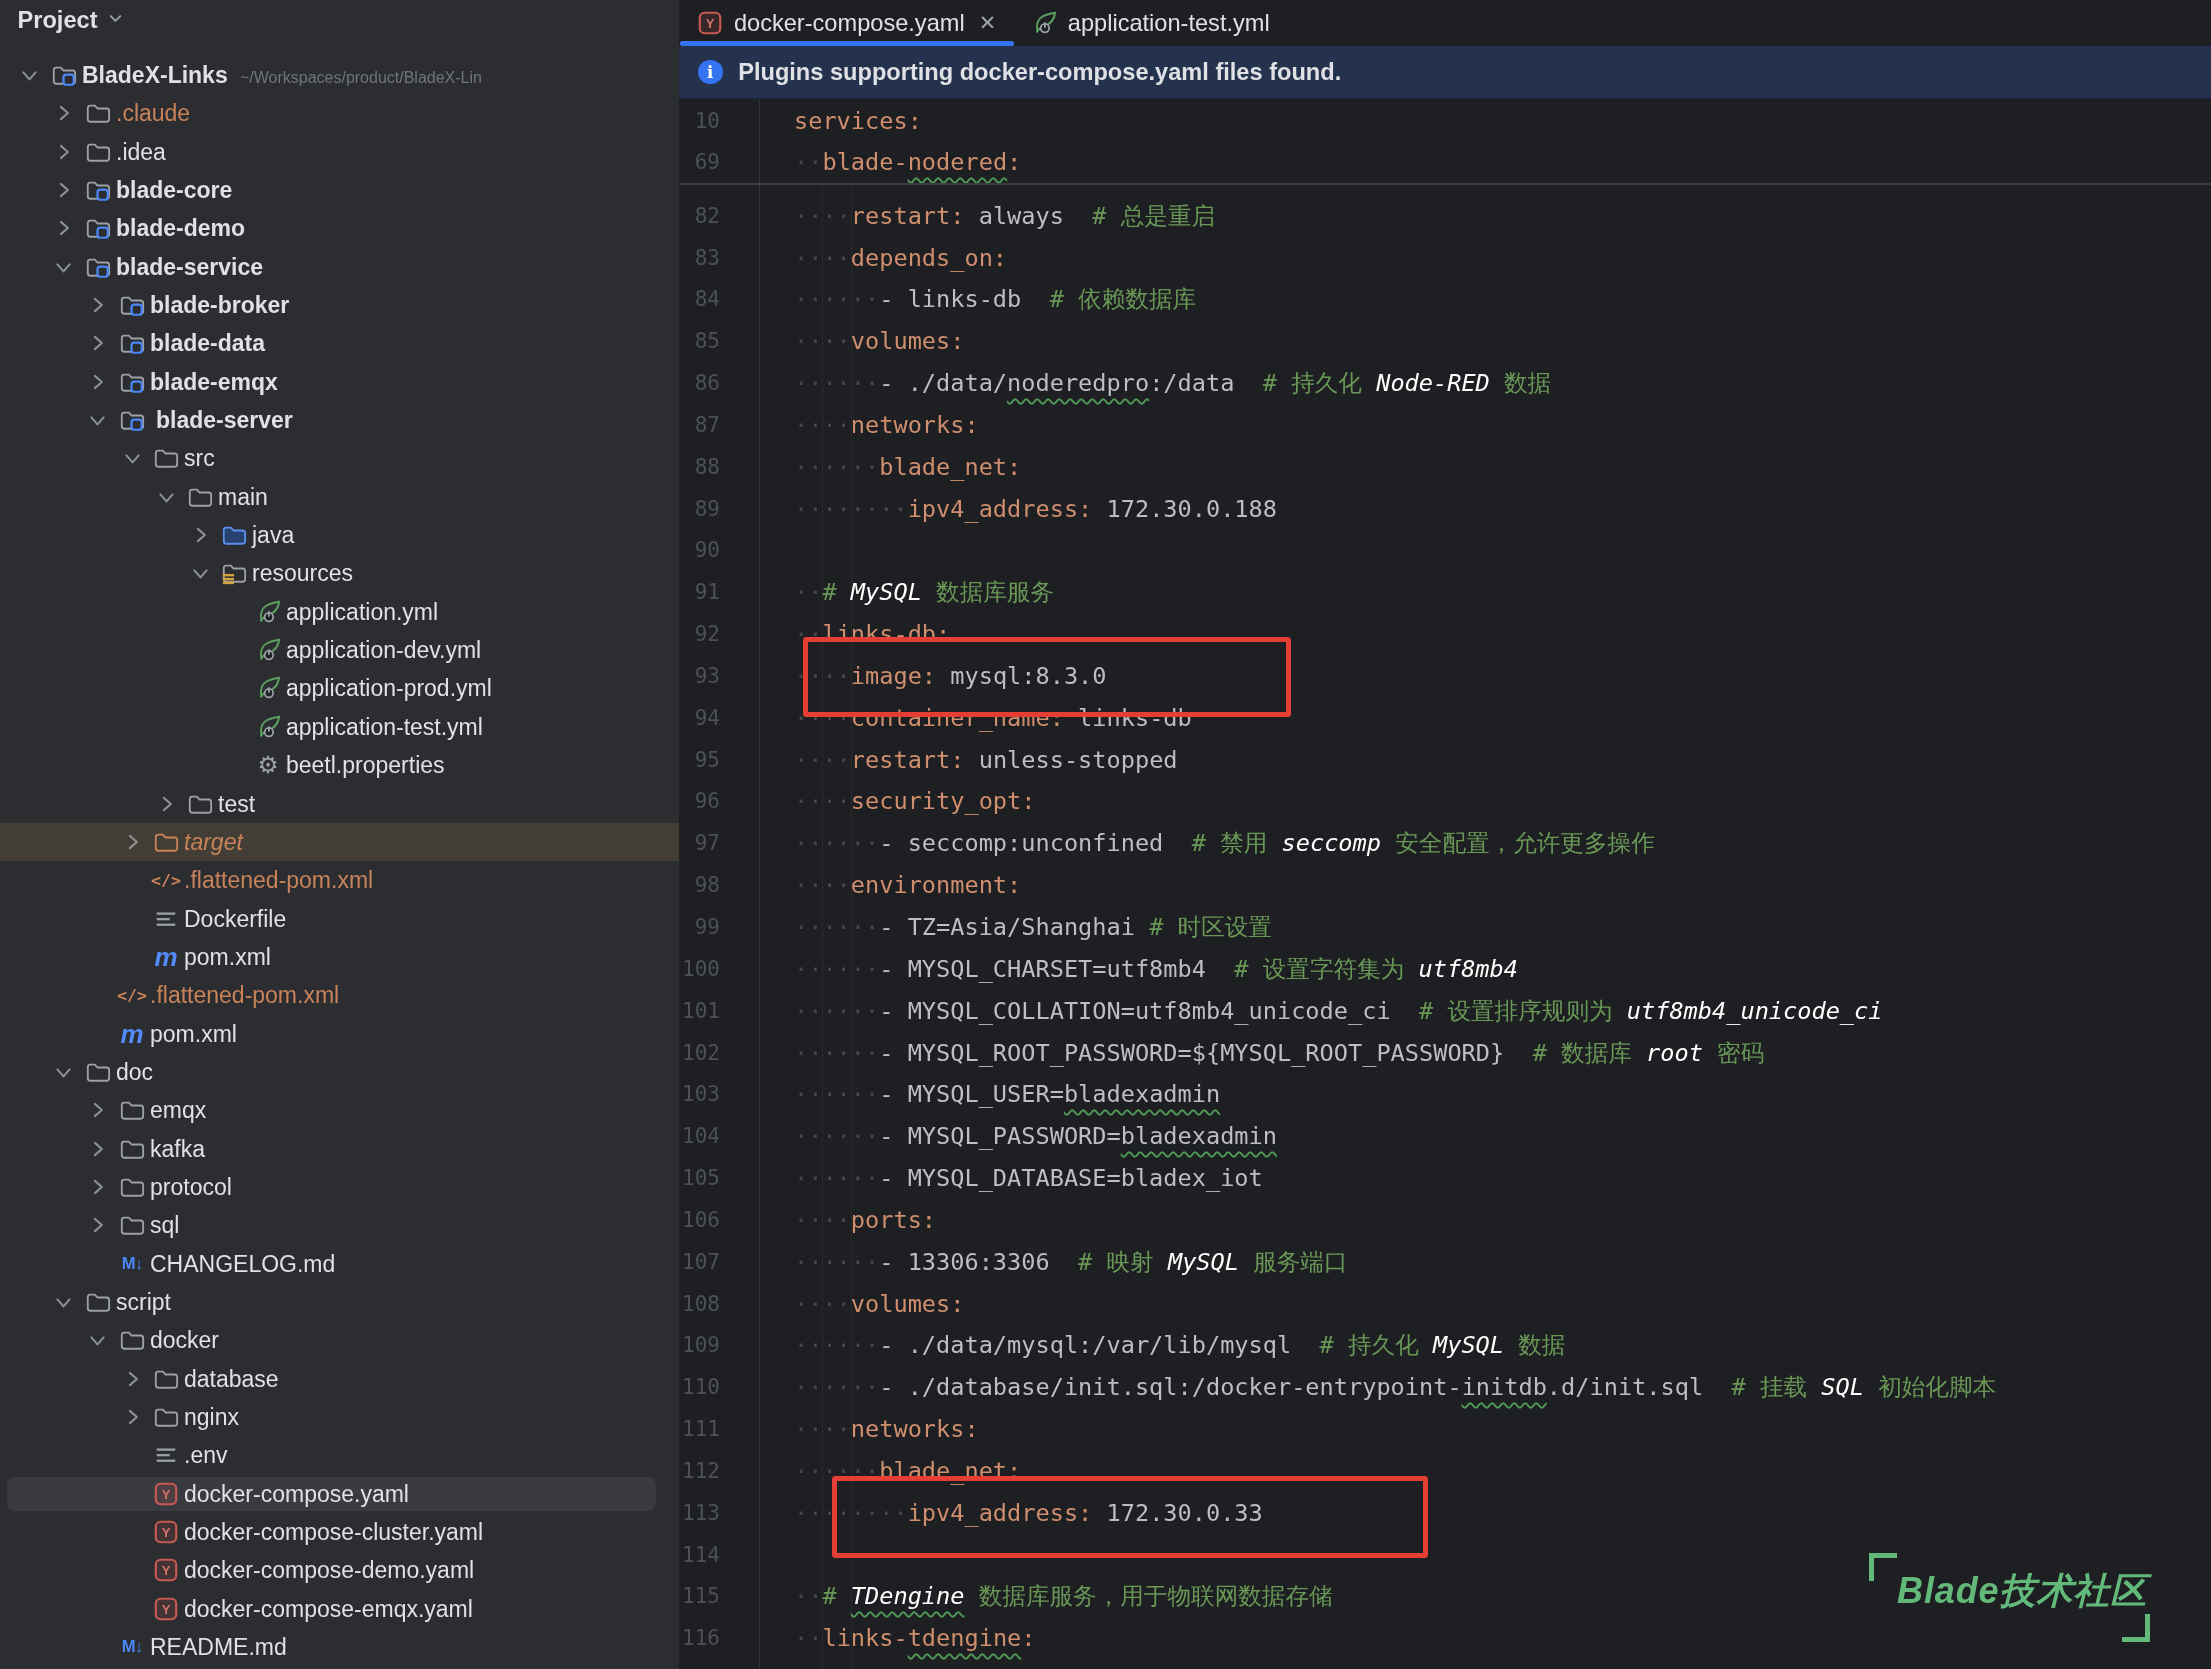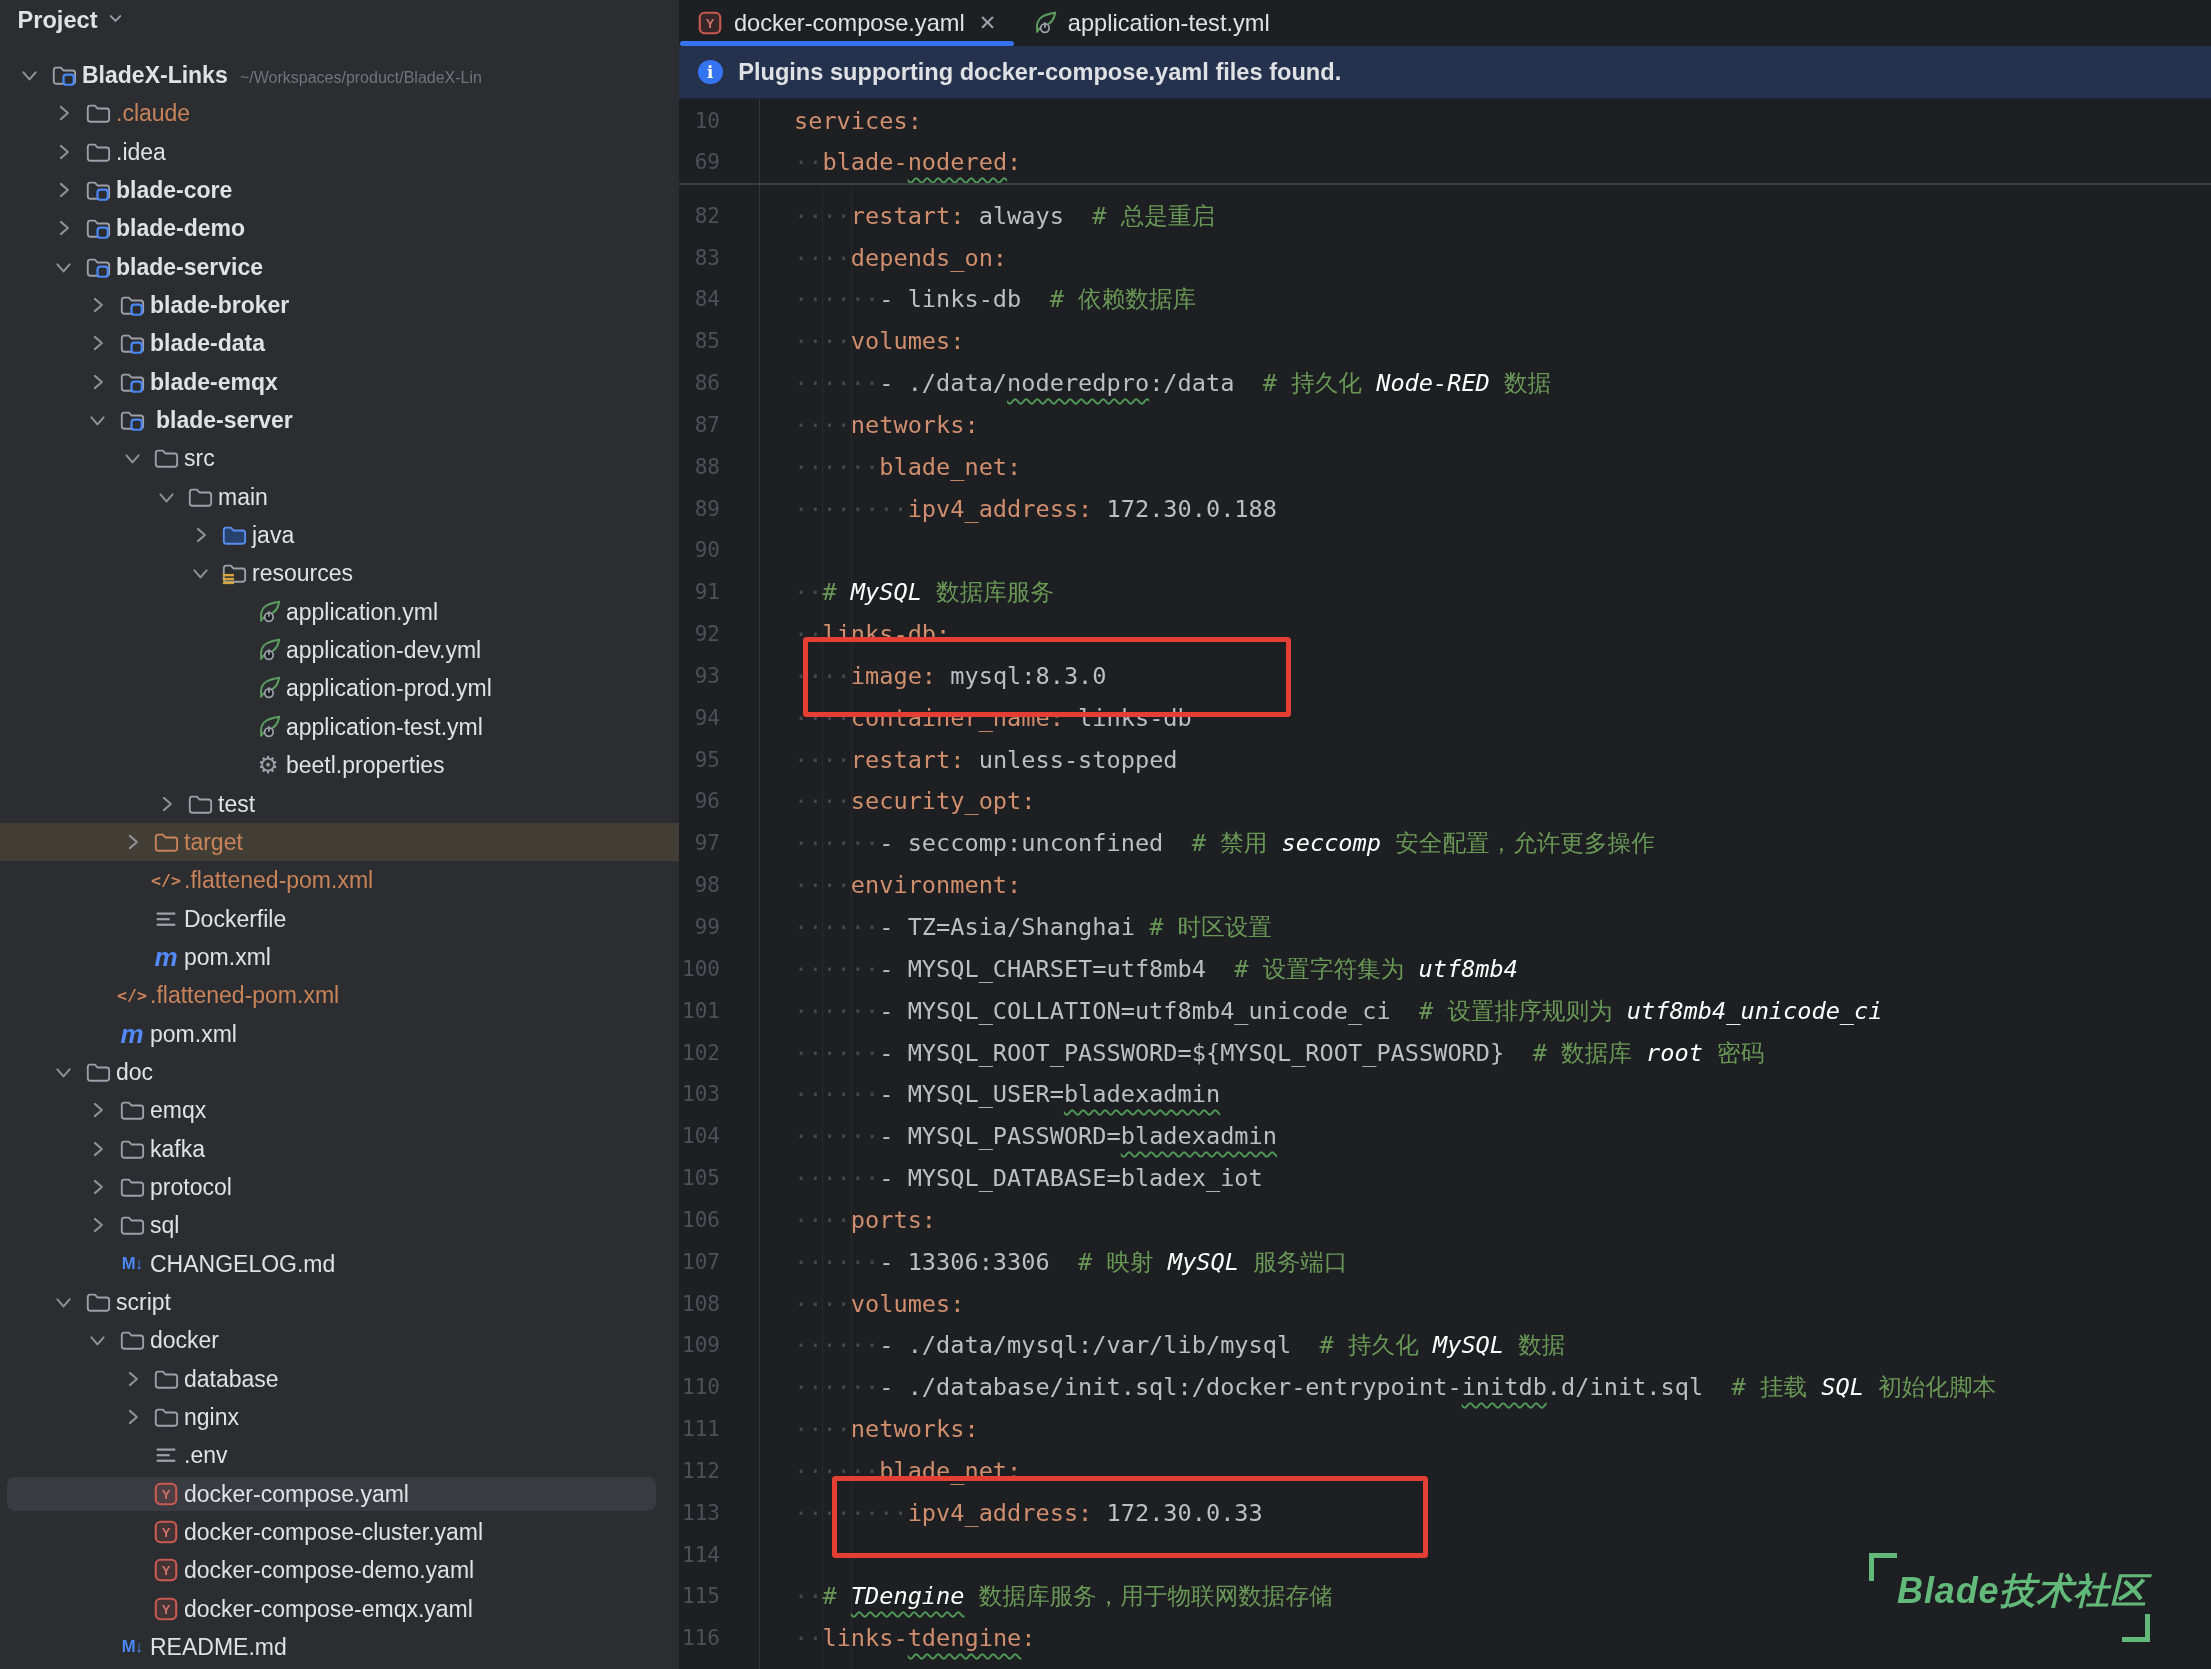--- a/index.html
+++ b/index.html
@@ -359,21 +359,21 @@
           </span>
           <span class="tr-icon" style="display: inline-flex; align-items: center; justify-content: center; width: 26px; height: 26px; position: absolute; left: 187px;">
             <svg width="26" height="26" viewBox="0 0 28 28">
               <path d="M3 9c0-2 .6-3 2.4-3h5.2l3 3.2h9.8c1.9 0 2.6 1 2.6 3v8.2c0 2-1.1 3-3 3H6c-1.9 0-3-1-3-3z" fill="none" stroke="#9da0a8" stroke-width="2"></path>
             </svg>
           </span>
           <div class="tr-lbl" style="left: 218px;">
             <span>test</span>
           </div>
         </div>
-        <div class="trow" style="top: 767px;">
+        <div class="trow" style="top: 767px; font-style: italic;">
           <div class="bg-hl"></div>
           <span class="tr-chev" style="left: 121px;">
             <svg width="21" height="21" viewBox="0 0 24 24" style="transform:rotate(0deg)">
               <path d="M9 5l8 7-8 7" fill="none" stroke="#8e9196" stroke-width="2.3" stroke-linecap="round" stroke-linejoin="round"></path>
             </svg>
           </span>
           <span class="tr-icon" style="display: inline-flex; align-items: center; justify-content: center; width: 26px; height: 26px; position: absolute; left: 153px;">
             <svg width="26" height="26" viewBox="0 0 28 28">
               <path d="M3 9c0-2 .6-3 2.4-3h5.2l3 3.2h9.8c1.9 0 2.6 1 2.6 3v8.2c0 2-1.1 3-3 3H6c-1.9 0-3-1-3-3z" fill="none" stroke="#c9835a" stroke-width="2"></path>
             </svg>

